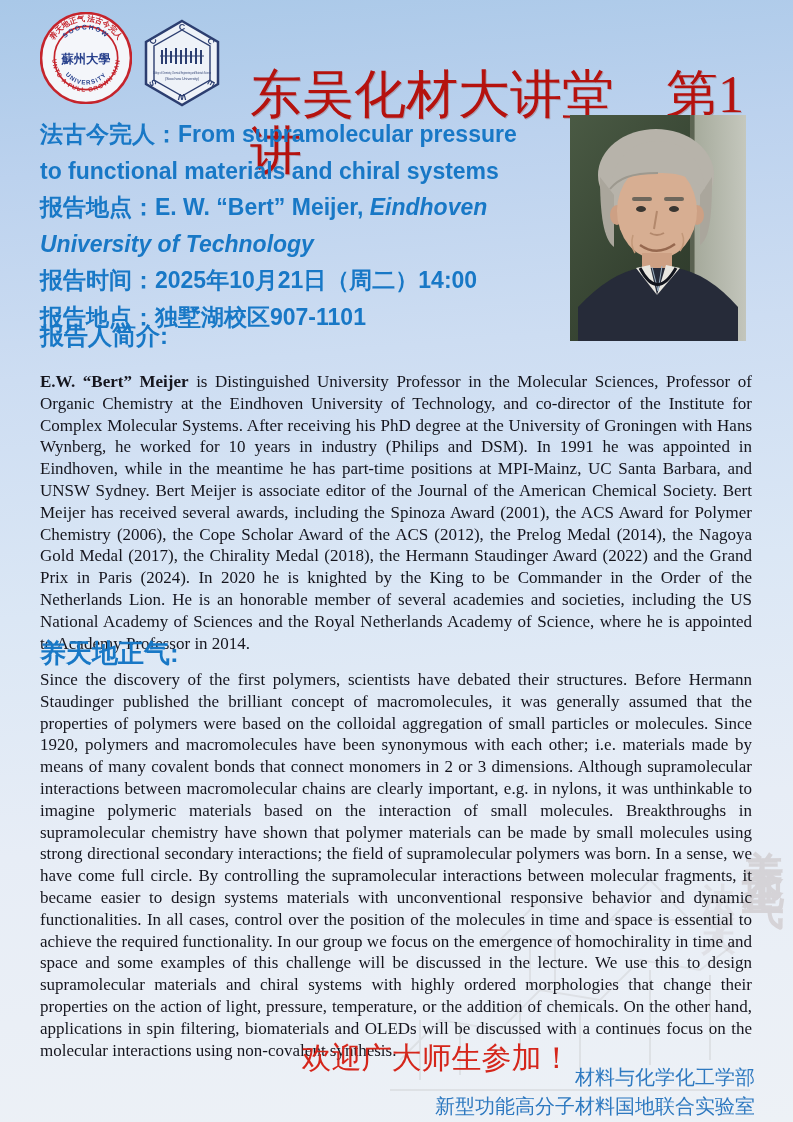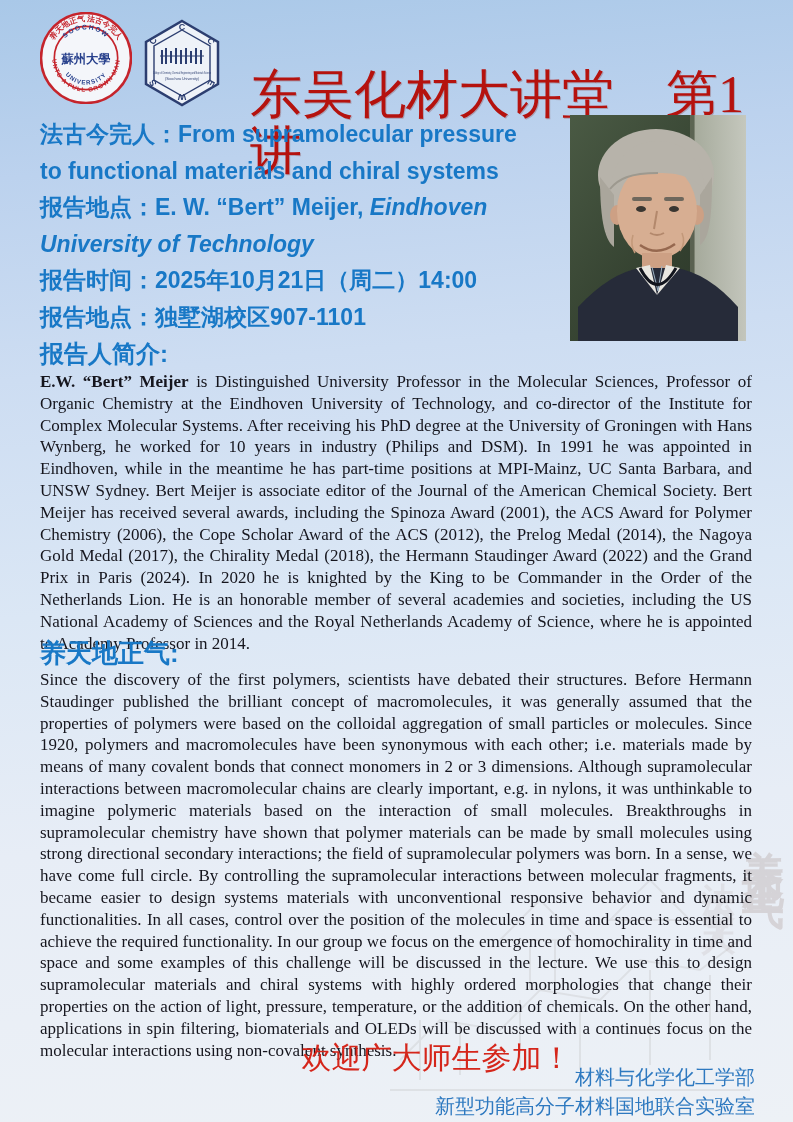--- a/index.html
+++ b/index.html
@@ -36,21 +36,21 @@
     text-shadow:1px 1px 0 rgba(120,20,10,.25);
   }
   
   .photo{position:absolute;left:570px;top:115px;width:176px;height:226px;z-index:2;}
   
   .info{position:absolute;left:40px;top:116px;width:520px;z-index:2;
     color:#1878c6;font-weight:700;font-size:23px;line-height:36.5px;}
   .info p{margin:0;}
   .info em{font-style:italic;}
   .sec-heading{position:absolute;left:40px;z-index:2;color:#1878c6;font-weight:700;}
-  .h-bio{top:338px;font-size:24px;}
+  .h-bio{top:320px;font-size:24px;}
   .h-abs{top:636px;font-size:26px;}
   
   .para{
     position:absolute;left:40px;width:712px;z-index:2;
     font-family:"Liberation Serif","DejaVu Serif",serif;
     font-size:17px;line-height:21.8px;text-align:justify;
     color:#15151d;margin:0;
   }
   .bio{top:371px;}
   .abstract{top:669px;}

